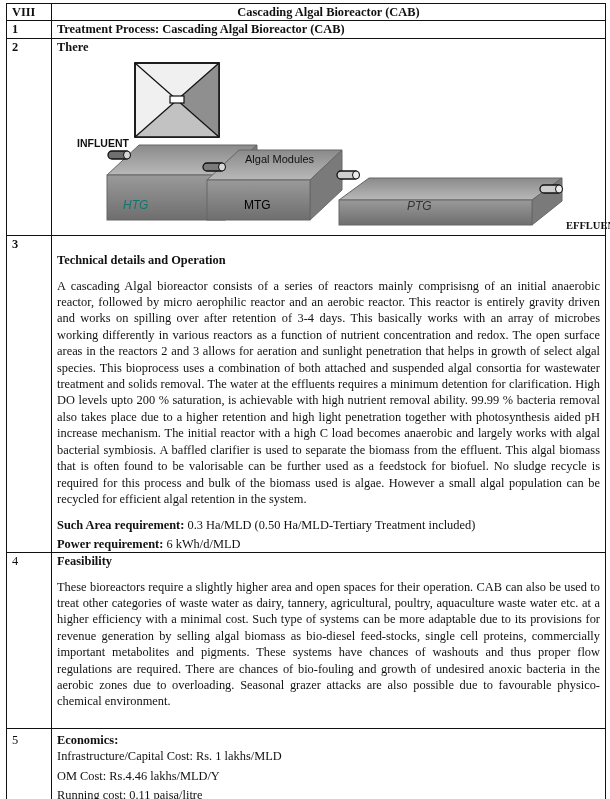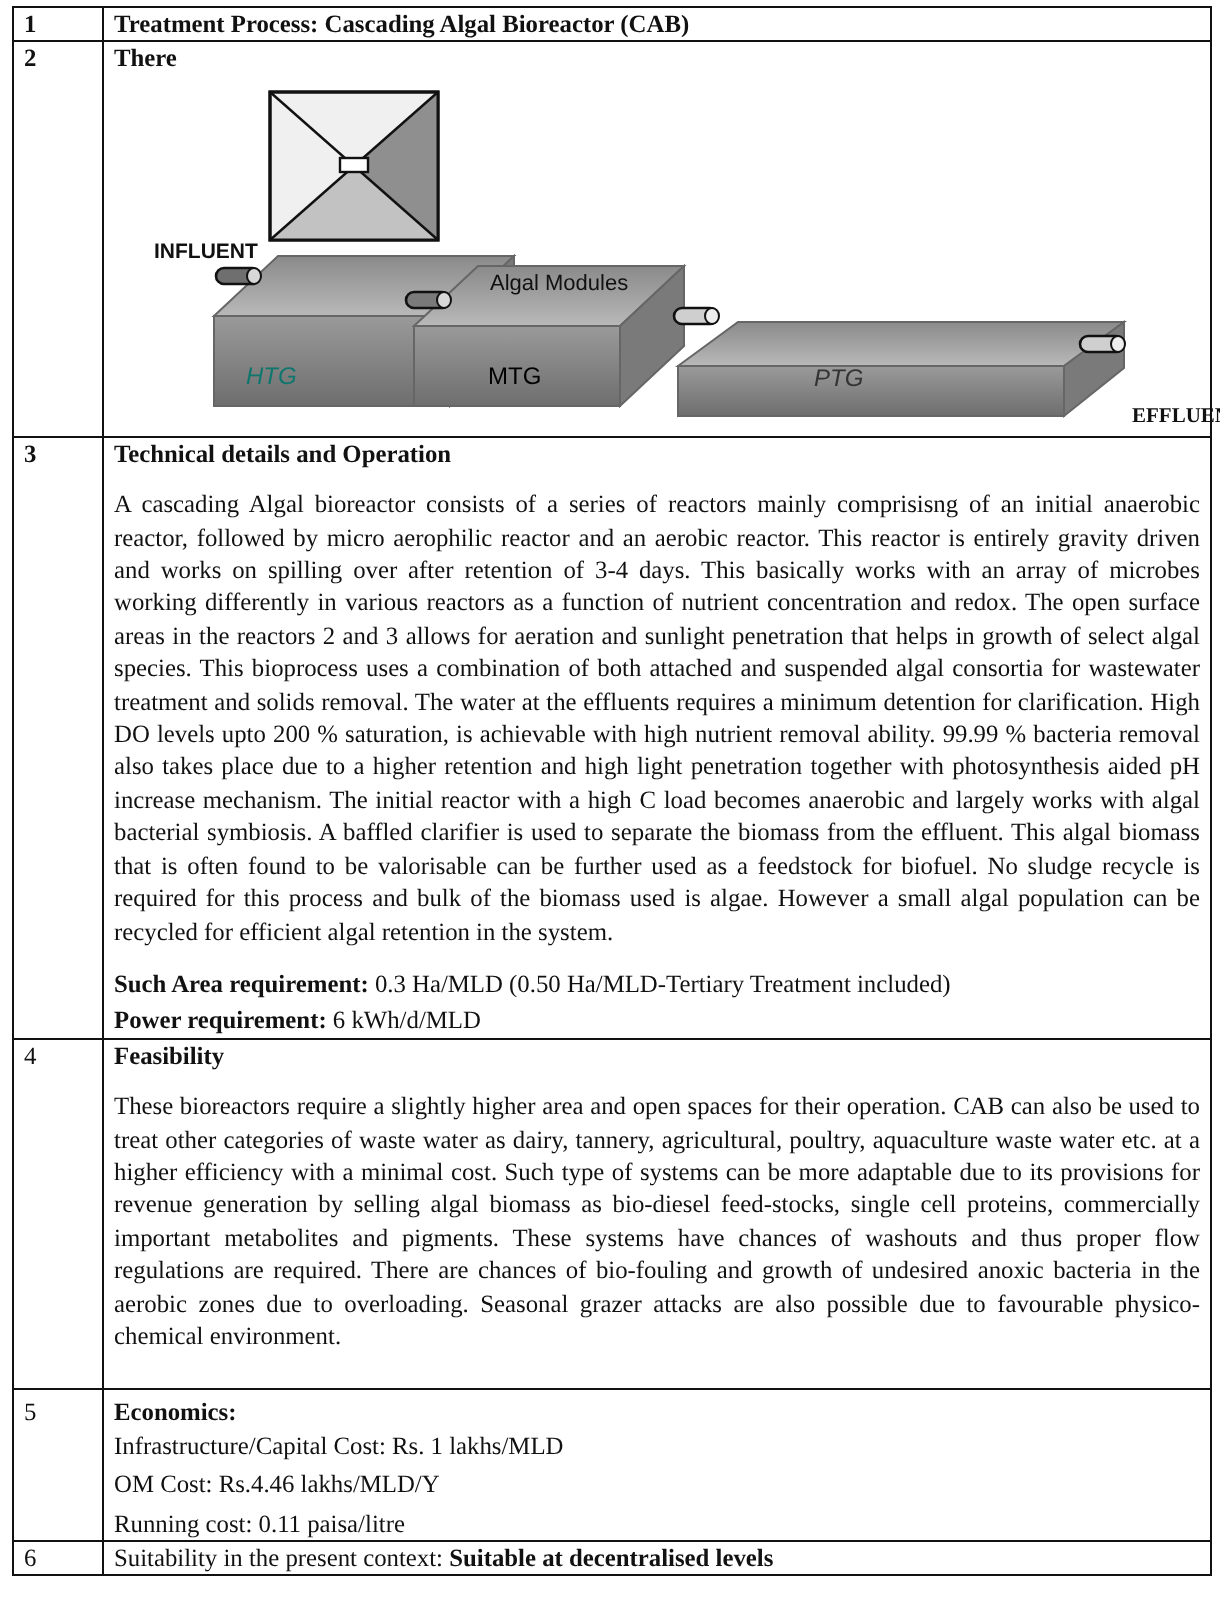--- a/index.html
+++ b/index.html
@@ -11,20 +11,24 @@
   .center { text-align: center; }
   .just { text-align: justify; }
   p { margin: 0; }
   .sketch { position: relative; height: 180px; }
 </style>
 </head>
 <body>
 
 <table class="doc">
   <tbody>
+      <tr>
+    <td class="num b">VIII</td>
+    <td class="b center">Cascading Algal Bioreactor (CAB)</td>
+  </tr>
   <tr>
     <td class="num b">1</td>
     <td class="b">Treatment Process: Cascading Algal Bioreactor (CAB)</td>
   </tr>
   <tr>
     <td class="num b">2</td>
     <td>
       <div class="b">There</div>
       <div class="sketch">
         <svg width="540" height="180" viewBox="0 0 540 180">
@@ -89,21 +93,21 @@
         <span style="position:absolute;left:66px;top:142px;font-family:'Liberation Sans',sans-serif;font-style:italic;font-size:12px;color:#0f766e;">HTG</span>
         <span style="position:absolute;left:187px;top:142px;font-family:'Liberation Sans',sans-serif;font-size:12px;color:#000000;">MTG</span>
         <span style="position:absolute;left:350px;top:143px;font-family:'Liberation Sans',sans-serif;font-style:italic;font-size:12px;color:#333;">PTG</span>
         <span style="position:absolute;left:465px;top:163px;font-family:Liberation Serif, serif;font-weight:bold;font-size:10.5px;margin-left:44px;">EFFLUENT</span>
       </div>
     </td>
   </tr>
   <tr>
     <td class="num b">3</td>
     <td>
-      <p class="b" style="margin-bottom:9px;">Technical details and Operation</p>
+      <p class="b" style="margin-bottom:9px;margin-top:16px;">Technical details and Operation</p>
       <p class="just" style="margin-bottom:10px;">A cascading Algal bioreactor consists of a series of reactors mainly comprisisng of an initial anaerobic reactor, followed by micro aerophilic reactor and an aerobic reactor. This reactor is entirely gravity driven and works on spilling over after retention of 3-4 days. This basically works with an array of microbes working differently in various reactors as a function of nutrient concentration and redox. The open surface areas in the reactors 2 and 3 allows for aeration and sunlight penetration that helps in growth of select algal species. This bioprocess uses a combination of both attached and suspended algal consortia for wastewater treatment and solids removal. The water at the effluents requires a minimum detention for clarification. High DO levels upto 200 % saturation, is achievable with high nutrient removal ability. 99.99 % bacteria removal also takes place due to a higher retention and high light penetration together with photosynthesis aided pH increase mechanism.  The initial reactor with a high C load becomes anaerobic and largely works with algal bacterial symbiosis. A baffled clarifier is used to separate the biomass from the effluent. This algal biomass that is often found to be valorisable can be further used as a feedstock for biofuel. No sludge recycle is required for this process and bulk of the biomass used is algae. However a small algal population can be recycled for efficient algal retention in the system.</p>
       <p style="margin-bottom:2px;"><span class="b">Such Area requirement:</span><span> 0.3  Ha/MLD (0.50 Ha/MLD-Tertiary Treatment included)</span></p>
       <p><span class="b">Power requirement:</span><span> 6 kWh/d/MLD</span></p>
     </td>
   </tr>
   <tr>
     <td class="num">4</td>
     <td>
       <p class="b" style="margin-bottom:9px;">Feasibility</p>
       <p class="just" style="margin-bottom:18px;">These bioreactors require a slightly higher area and open spaces for their operation. CAB can also be used to treat other categories of waste water as dairy, tannery, agricultural, poultry, aquaculture waste water etc. at a higher efficiency with a minimal cost. Such type of systems can be more adaptable due to its provisions for revenue generation by selling algal biomass as bio-diesel feed-stocks, single cell proteins, commercially important metabolites and pigments. These systems have chances of washouts and thus proper flow regulations are required. There are chances of bio-fouling and growth of undesired anoxic bacteria in the aerobic zones due to overloading. Seasonal grazer attacks are also possible due to favourable physico-chemical environment.</p>

